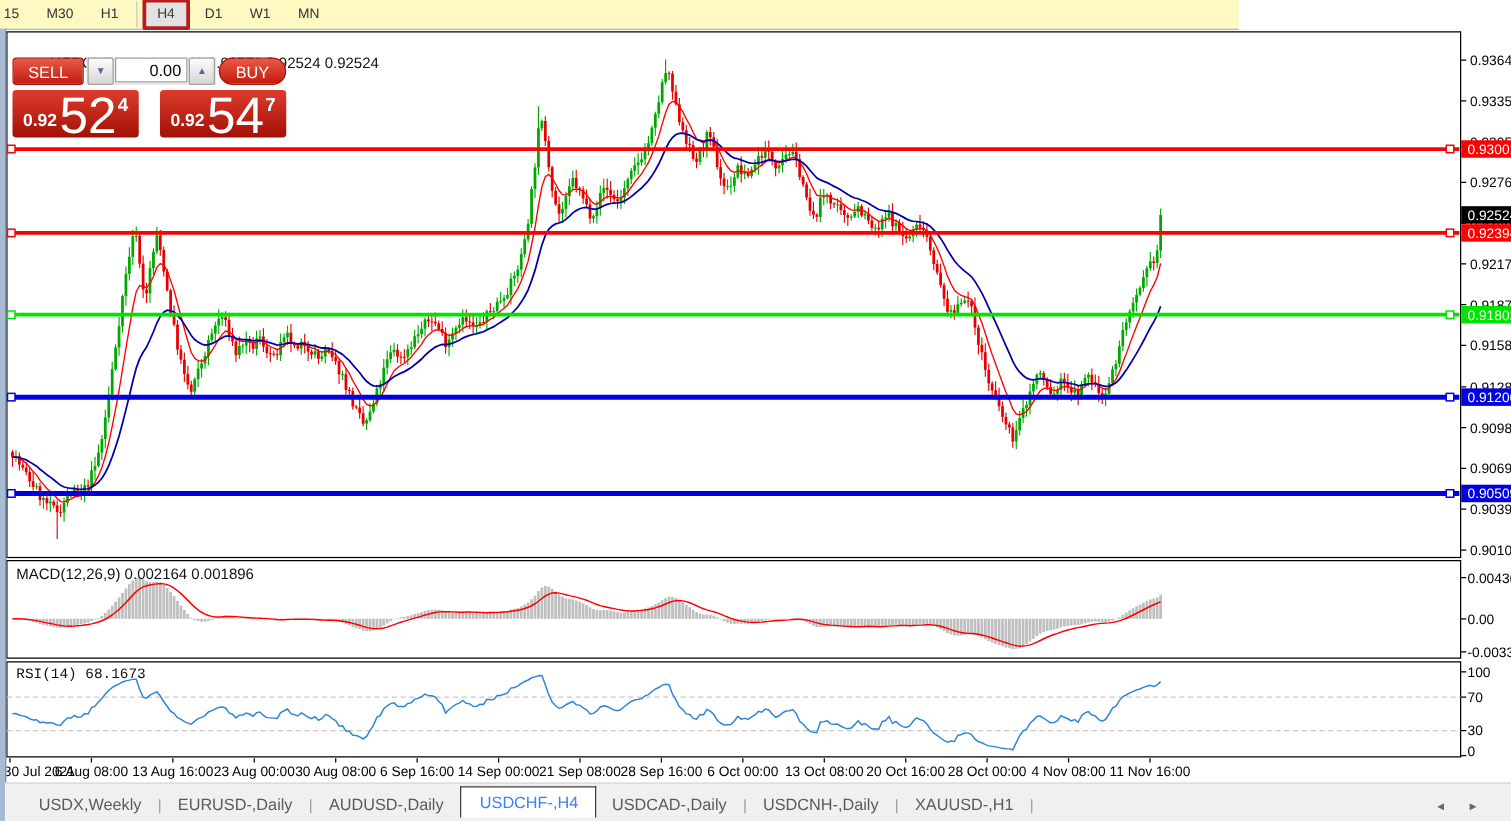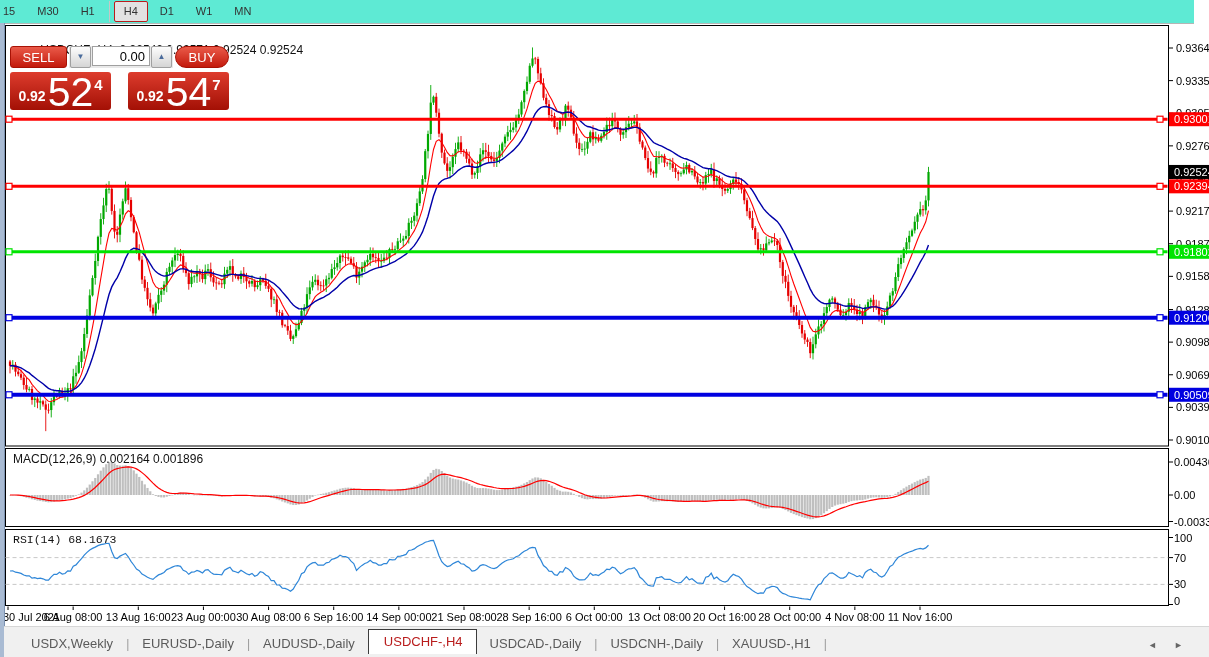--- a/index.html
+++ b/index.html
@@ -1,25 +1,25 @@
 <!DOCTYPE html>
 <html><head>
 <meta charset="utf-8">
 <style>
   html,body{margin:0;padding:0;background:#fff;}
   #app{position:relative;width:1209px;height:657px;overflow:hidden;
        font-family:"Liberation Sans",sans-serif;background:#fff;}
   .abs{position:absolute;}
   
-  #tf-bar{left:0;top:0;width:1194px;height:23px;background:#5eead4;
+  #tf-bar{left:0;top:0;width:991px;height:23px;background:#fef9c3;
           border-bottom:1px solid #b5b5b5;display:flex;align-items:center;text-align:center;}
   .tfbtn{height:19px;line-height:19px;padding:0 9px;font-size:11px;color:#333;
          border:1px solid transparent;border-radius:2px;margin:0 1px;cursor:default;}
   .tfbtn.first{padding-left:2px;margin-left:0;}
-  .tfbtn.active{background:#e2e2e2;border:1px solid #b91c1c;}
+  .tfbtn.active{background:#e2e2e2;border:3px solid #b91c1c;}
   .tfsep{width:1px;height:21px;background:#c6c6c6;margin:0 3px;}
   
   #frame-left{left:0;top:23px;width:4px;height:634px;background:#a9bbd3;border-right:1px solid #7d93b2;}
   
   .pane-label{font-size:12px;color:#111;white-space:pre;}
   #chart-title{left:13px;top:29px;}
   #macd-label{left:13px;top:452px;font-size:12px;}
   #rsi-label{left:13px;top:533px;font-size:11.5px;font-family:Liberation Mono, monospace;}
   .tri{font-size:8px;color:#222;margin-right:6px;vertical-align:1px;}
   
@@ -39,21 +39,21 @@
             background:linear-gradient(180deg,#dd3c2d,#a31005);display:flex;align-items:flex-end;
             justify-content:center;padding-bottom:3px;box-sizing:border-box;}
   .bigprice .pfx{font-size:14px;font-weight:bold;margin:0 2px 3px 0;}
   .bigprice .big{font-size:41px;font-weight:normal;line-height:30px;}
   .bigprice .sup{font-size:15px;font-weight:bold;margin:0 0 14px 1px;}
   #sellbox{margin-right:5px;}
   
   #tabbar{left:4px;top:626px;width:1205px;height:31px;background:#f0f0f0;border-top:1px solid #d6d6d6;}
   #tabs{position:absolute;left:14px;bottom:4px;display:flex;align-items:flex-end;}
   .tab{font-size:13px;color:#5a5a5a;padding:0 13px;height:20px;line-height:20px;white-space:nowrap;}
-  .tab.active{color:#b91c1c;background:#fff;border:1px solid #3c3c3c;border-bottom:none;height:24px;line-height:24px;padding-left:15px;}
+  .tab.active{color:#3b82f6;background:#fff;border:1px solid #3c3c3c;border-bottom:none;height:24px;line-height:24px;padding-left:15px;}
   .tabsep{color:#9a9a9a;font-size:12px;height:20px;line-height:20px;}
   .scrollarrow{position:absolute;bottom:8px;font-size:9px;color:#666;}
   #arrow-left{right:52px;} #arrow-right{right:26px;}
   svg text{font-family:"Liberation Sans",sans-serif;}
 </style>
 </head>
 <body>
 
 <div id="app">
   <svg id="chart-svg" class="abs" style="left:0;top:0;" width="1209" height="657">

